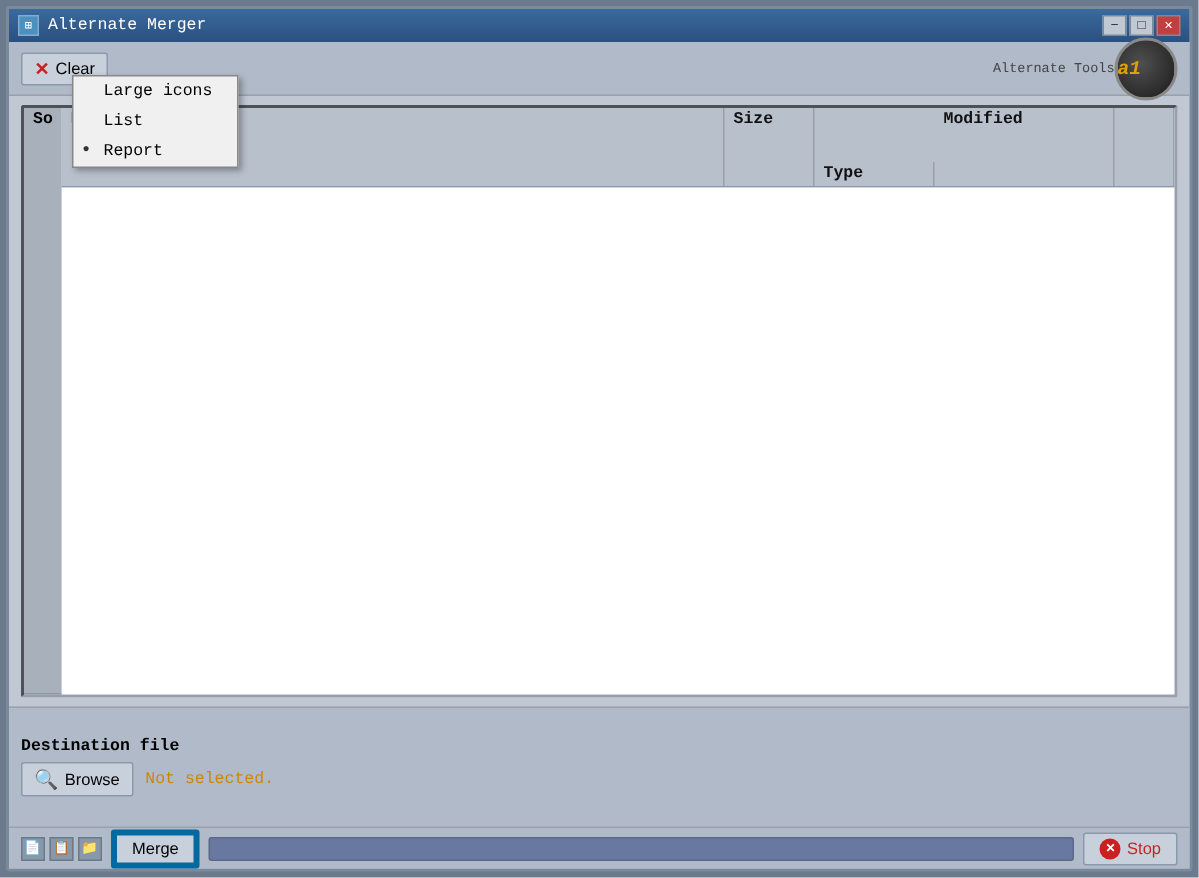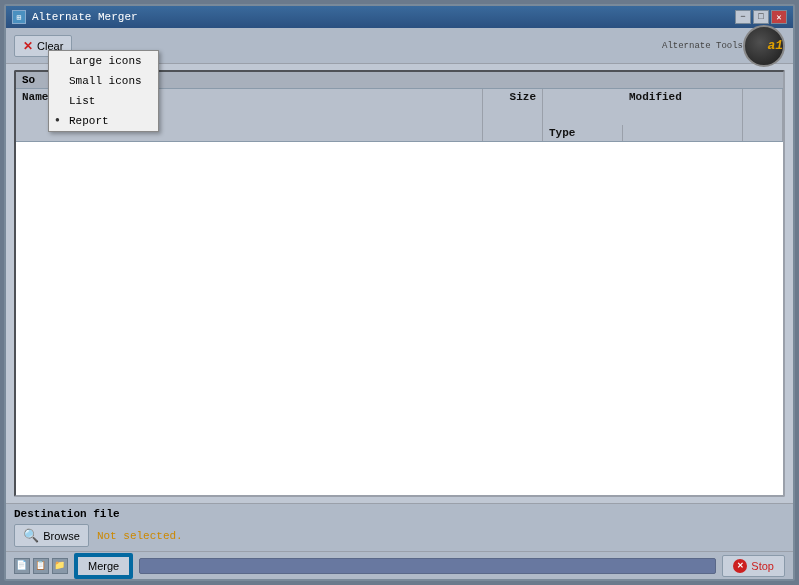--- a/index.html
+++ b/index.html
@@ -152,21 +152,21 @@
       align-items: center;
     }
     .logo-circle {
       width: 42px;
       height: 42px;
       background: radial-gradient(circle at 40% 40%, #505050, #1a1a1a);
       border-radius: 50%;
       border: 2px solid #888;
       display: flex;
       flex-direction: column;
-      align-items: flex-end;
+      align-items: flex-start;
       justify-content: center;
       position: relative;
     }
     .logo-text-big {
       color: #e0a000;
       font-size: 13px;
       font-weight: bold;
       font-style: italic;
       line-height: 1;
     }
@@ -186,21 +186,20 @@
       gap: 4px;
       overflow: hidden;
     }
 
     
     .panel {
       flex: 1;
       background: #c8d0dc;
       border: 2px inset #9aa0aa;
       display: flex;
-      flex-direction: column;
       border-radius: 2px;
     }
     .panel-header {
       background: #a8b0bc;
       padding: 2px 6px;
       font-size: 11px;
       font-weight: bold;
       color: #000;
       border-bottom: 1px solid #8a9aaa;
       flex-shrink: 0;
@@ -220,33 +219,33 @@
       flex-shrink: 0;
     }
     .col-header {
       padding: 2px 6px;
       font-size: 11px;
       border-right: 1px solid #9aa0aa;
       font-weight: bold;
       color: #111;
     }
     .col-name { flex: 1; }
-    .col-size { width: 60px; text-align: right; }
+    .col-size { width: 60px; }
     .col-type { width: 80px; margin-top: 36px; }
     .col-modified { width: 120px; }
     .col-extra { width: 40px; }
 
     .file-list-body {
       flex: 1;
       background: white;
       overflow-y: auto;
     }
     .destination-area {
       background: #b0bac8;
-      padding: 4px 8px;
+      padding: 20px 8px;
       border-top: 1px solid #9aa0aa;
     }
     .destination-label {
       font-size: 11px;
       font-weight: bold;
       color: #000;
       margin-bottom: 4px;
     }
     .destination-row {
       display: flex;
@@ -353,21 +352,20 @@
     <div class="title-bar-buttons">
       <div class="title-btn">−</div>
       <div class="title-btn">□</div>
       <div class="title-btn close">✕</div>
     </div>
   </div>
 
 
   <div class="dropdown">
     <div class="dropdown-item">Large icons</div>
-    <div class="dropdown-item">Small icons</div>
     <div class="dropdown-item">List</div>
     <div class="dropdown-item checked">Report</div>
   </div>
 
   <div class="toolbar">
     <button class="toolbar-btn">
       <span class="clear-x">✕</span>
       <span>Clear</span>
     </button>
     <div class="logo-area">

